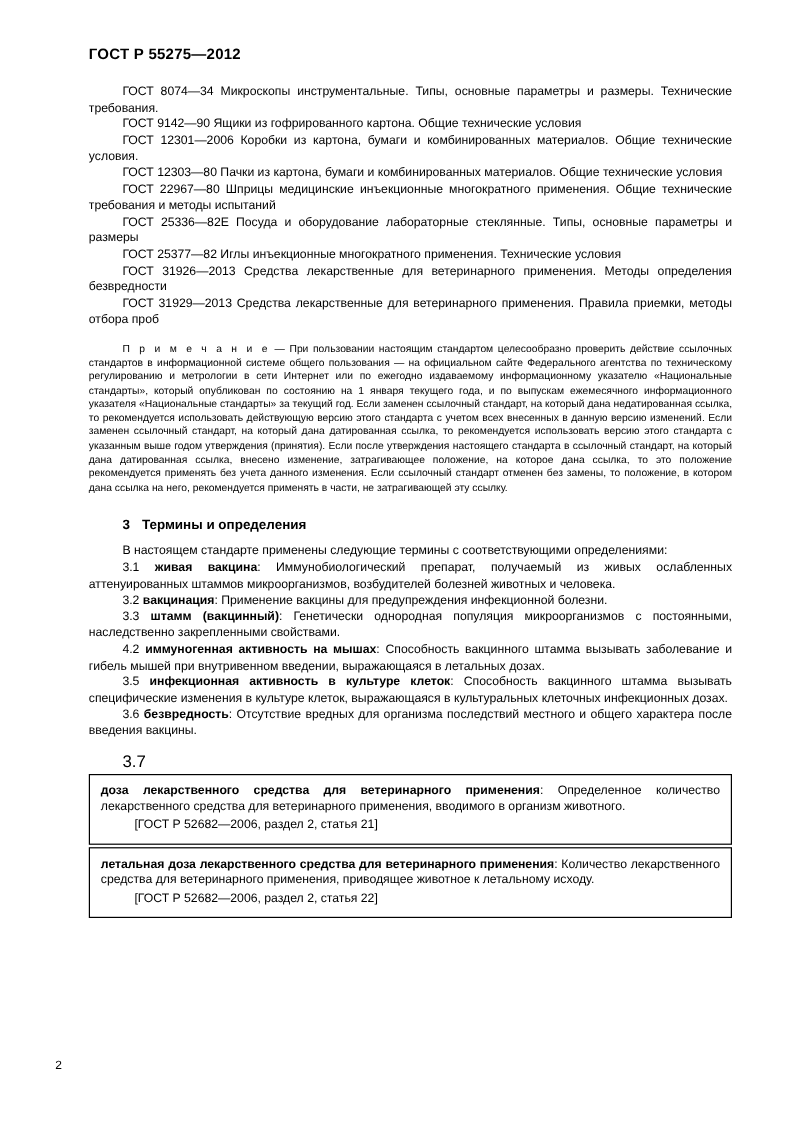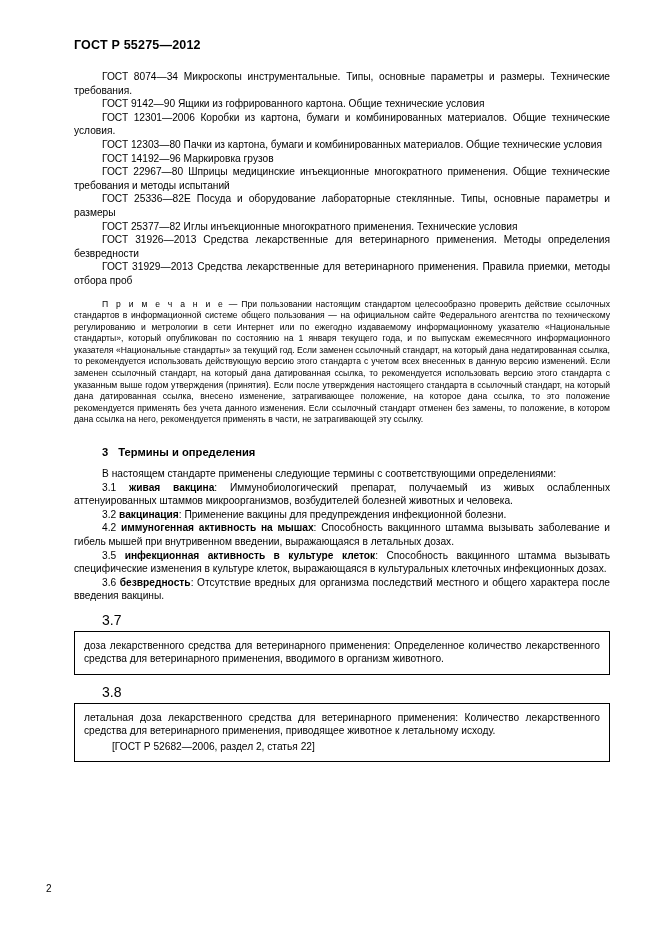--- a/index.html
+++ b/index.html
@@ -74,21 +74,21 @@
   }
   .def-box {
     border: 1px solid #000000;
     padding: 7px 9px 8px 9px;
     font-size: 10.2px;
     line-height: 13.4px;
     text-align: justify;
     margin-bottom: 2px;
   }
   .def-box .term {
-    font-weight: normal;
+    font-weight: bold;
   }
   .def-box .source {
     display: block;
     margin-top: 2px;
     text-indent: 28px;
   }
   .page-number {
     position: absolute;
     left: 46px;
     bottom: 42px;
@@ -100,51 +100,51 @@
 
 <div class="page">
 
   <div class="header">ГОСТ Р 55275—2012</div>
 
   <div class="body-text ref-list">
     <p>ГОСТ  8074—34  Микроскопы инструментальные. Типы, основные параметры и размеры. Технические требования.</p>
     <p>ГОСТ 9142—90  Ящики из гофрированного картона. Общие технические условия</p>
     <p>ГОСТ 12301—2006  Коробки из картона, бумаги и комбинированных материалов. Общие технические условия.</p>
     <p>ГОСТ 12303—80  Пачки из картона, бумаги и комбинированных материалов. Общие технические условия</p>
-    <p>ГОСТ 14192—96  Маркировка грузов</p>
     <p>ГОСТ 22967—80  Шприцы медицинские инъекционные многократного применения. Общие технические требования и методы испытаний</p>
     <p>ГОСТ 25336—82Е  Посуда и оборудование лабораторные стеклянные. Типы, основные параметры и размеры</p>
     <p>ГОСТ 25377—82  Иглы инъекционные многократного применения. Технические условия</p>
     <p>ГОСТ 31926—2013  Средства лекарственные для ветеринарного применения. Методы определения безвредности</p>
     <p>ГОСТ 31929—2013  Средства лекарственные для ветеринарного применения. Правила приемки, методы отбора проб</p>
   </div>
 
   <div class="note">
     <p><span class="lead">П р и м е ч а н и е</span><span> — При пользовании настоящим стандартом целесообразно проверить действие ссылочных стандартов в информационной системе общего пользования — на официальном сайте Федерального агентства по техническому регулированию и метрологии в сети Интернет или по ежегодно издаваемому информационному указателю «Национальные стандарты», который опубликован по состоянию на 1 января текущего года, и по выпускам ежемесячного информационного указателя «Национальные стандарты» за текущий год. Если заменен ссылочный стандарт, на который дана недатированная ссылка, то рекомендуется использовать действующую версию этого стандарта с учетом всех внесенных в данную версию изменений. Если заменен ссылочный стандарт, на который дана датированная ссылка, то рекомендуется использовать версию этого стандарта с указанным выше годом утверждения (принятия). Если после утверждения настоящего стандарта в ссылочный стандарт, на который дана датированная ссылка, внесено изменение, затрагивающее положение, на которое дана ссылка, то это положение рекомендуется применять без учета данного изменения. Если ссылочный стандарт отменен без замены, то положение, в котором дана ссылка на него, рекомендуется применять в части, не затрагивающей эту ссылку.</span></p>
   </div>
 
   <div class="section-title">
     <span class="num">3</span><span>Термины и определения</span>
   </div>
 
   <div class="terms">
     <p>В настоящем стандарте применены следующие термины с соответствующими определениями:</p>
     <p><span>3.1 </span><b>живая вакцина</b><span>: Иммунобиологический препарат, получаемый из живых ослабленных аттенуированных штаммов микроорганизмов, возбудителей болезней животных и человека.</span></p>
     <p><span>3.2 </span><b>вакцинация</b><span>: Применение вакцины для предупреждения инфекционной болезни.</span></p>
+    <p><span>3.3 </span><b>штамм (вакцинный)</b><span>: Генетически однородная популяция микроорганизмов с постоянными, наследственно закрепленными свойствами.</span></p>
     <p><span>4.2 </span><b>иммуногенная активность на мышах</b><span>: Способность вакцинного штамма вызывать заболевание и гибель мышей при внутривенном введении, выражающаяся в летальных дозах.</span></p>
     <p><span>3.5 </span><b>инфекционная активность в культуре клеток</b><span>: Способность вакцинного штамма вызывать специфические изменения в культуре клеток, выражающаяся в культуральных клеточных инфекционных дозах.</span></p>
     <p><span>3.6 </span><b>безвредность</b><span>: Отсутствие вредных для организма последствий местного и общего характера после введения вакцины.</span></p>
   </div>
 
   <div class="boxed-num">3.7</div>
   <div class="def-box">
     <span class="term">доза лекарственного средства для ветеринарного применения</span><span>: Определенное количество лекарственного средства для ветеринарного применения, вводимого в организм животного.</span>
+    <span class="source">[ГОСТ Р 52682—2006, раздел 2, статья 21]</span>
   </div>
 
-  <div class="boxed-num">3.8</div>
   <div class="def-box">
     <span class="term">летальная доза лекарственного средства для ветеринарного применения</span><span>: Количество лекарственного средства для ветеринарного применения, приводящее животное к летальному исходу.</span>
     <span class="source">[ГОСТ Р 52682—2006, раздел 2, статья 22]</span>
   </div>
 
   <div class="page-number">2</div>
 
 </div>
 
 </body></html>

